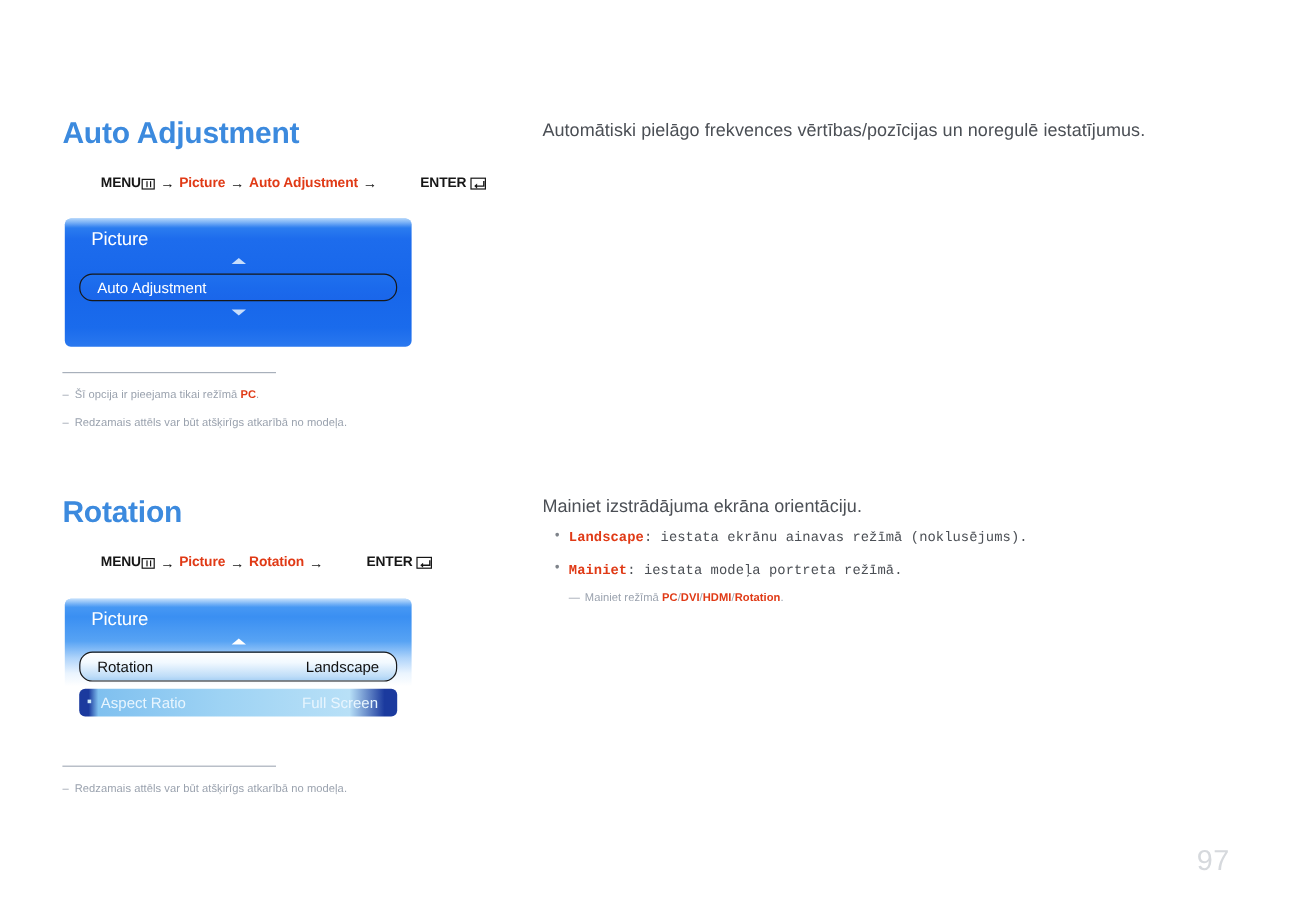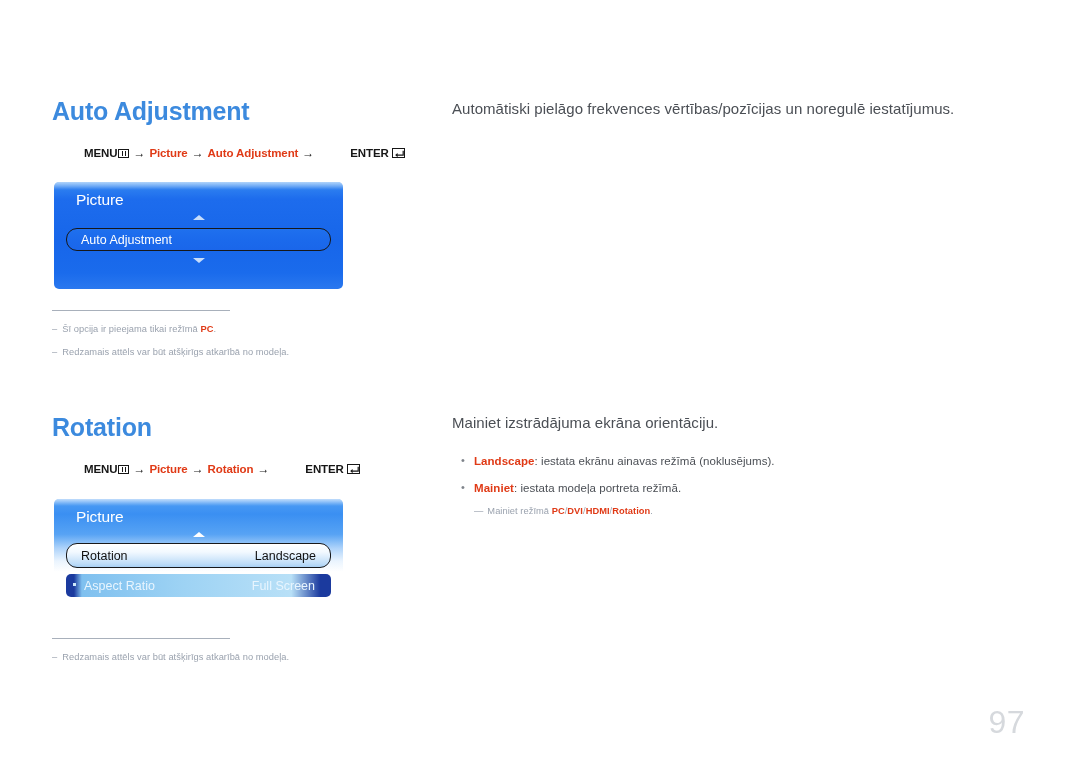--- a/index.html
+++ b/index.html
@@ -255,21 +255,21 @@
   .rc-block { position: absolute; left: 0; width: 520px; }
   #rc-auto     { top: 4px; }
   #rc-rotation { top: 318px; }
 
   .rc-lead {
     font-size: 15px;
     color: #4b4f55;
     line-height: 17px;
     letter-spacing: 0.05px;
   }
-  .rc-list { margin: 22px 0 0 0; padding: 0; list-style: none; }
+  .rc-list { margin: 9px 0 0 0; padding: 0; list-style: none; font-family: Liberation Mono, monospace; }
   .rc-list li {
     font-size: 11.5px;
     color: #4b4f55;
     line-height: 17px;
     margin-bottom: 10px;
     padding-left: 22px;
     position: relative;
     letter-spacing: 0.05px;
   }
   .rc-list li::before {
@@ -293,21 +293,21 @@
   }
   .rc-subnote .fn-dash { margin-right: 4px; }
   .rc-subnote .fn-red { color: #e03a16; font-weight: bold; }
   .rc-subnote .fn-sep { color: #9aa2ae; }
 
   
   #page-number {
     position: absolute;
     right: 55px;
     top: 704px;
-    font-size: 32px;
+    font-size: 24px;
     color: #d6d9dd;
     letter-spacing: 0.5px;
   }
 </style>
 </head>
 <body>
 
 <div class="page">
 
   <div class="section" id="section-auto-adjustment">

